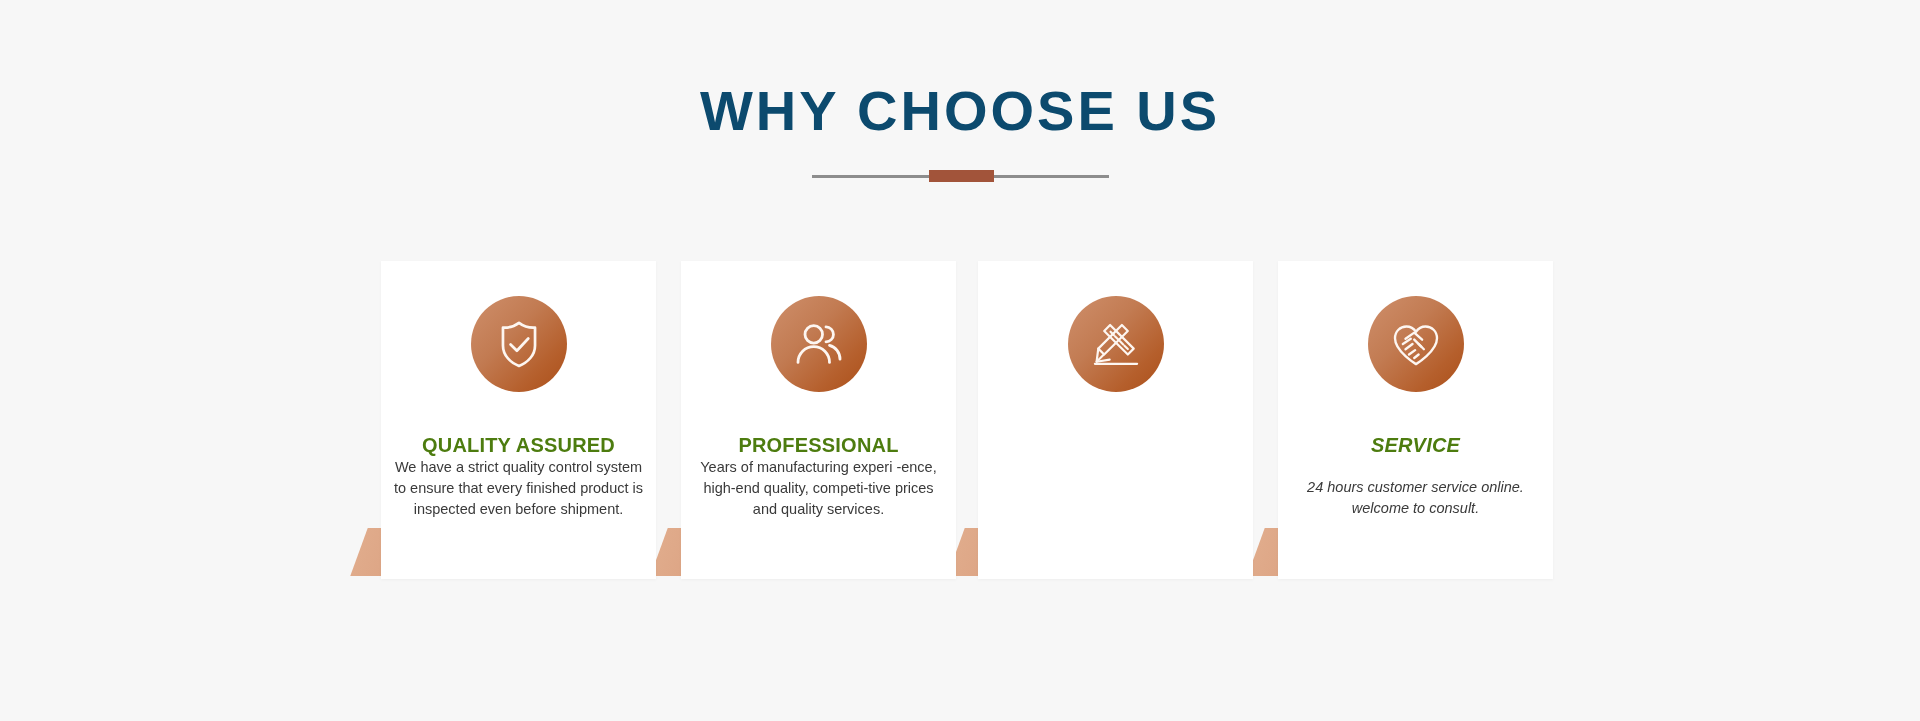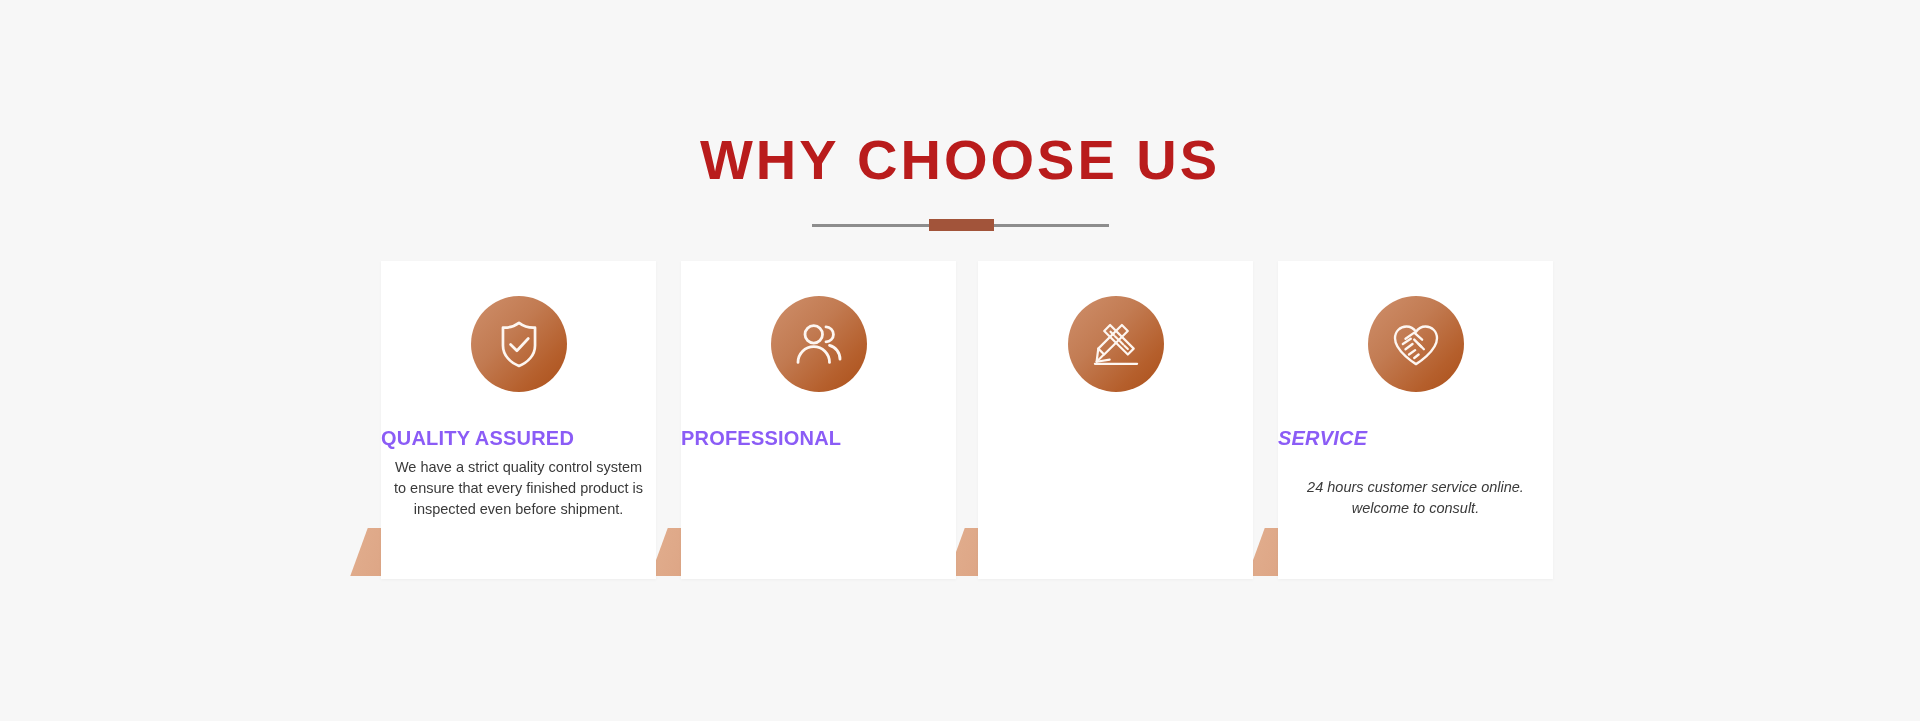--- a/index.html
+++ b/index.html
@@ -26,26 +26,26 @@
   
   .header {
     position: absolute;
     left: 0;
     top: 0;
     width: 1920px;
     text-align: center;
   }
 
   .section-title {
-    margin: 16px;
-    padding-top: 113px;
+    margin: 0;
+    padding-top: 80px;
     font-size: 56px;
     line-height: 62px;
     font-weight: bold;
-    color: #b91c1c;
+    color: #0c4a6e;
     letter-spacing: 3px;
     font-family: "Liberation Sans", sans-serif;
   }
 
   .divider {
     position: relative;
     margin: 28px auto 0 auto;
     width: 297px;
     height: 12px;
   }
@@ -127,27 +127,27 @@
     align-items: center;
     justify-content: center;
   }
   .icon-circle svg {
     display: block;
   }
 
   .card-title {
     position: absolute;
     left: 0;
-    top: 165px;
+    top: 172px;
     width: 275px;
-    text-align: left;
+    text-align: center;
     font-size: 20px;
     line-height: 24px;
     font-weight: bold;
-    color: #8b5cf6;
+    color: #4d7c0f;
     letter-spacing: 0.2px;
   }
 
   .card-text {
     position: absolute;
     left: 12px;
     top: 196px;
     width: 251px;
     text-align: center;
     font-size: 14.5px;
@@ -197,20 +197,21 @@
           <span>
             <svg width="56" height="56" viewBox="0 0 64 64" fill="none" stroke="#fdf6f1" stroke-width="3.2" stroke-linecap="round" stroke-linejoin="round">
               <circle cx="26" cy="21" r="10"></circle>
               <path d="M8 53c0-9.9 8.1-18 18-18s18 8.1 18 18"></path>
               <path d="M40 12.5a8.5 8.5 0 0 1 0 17"></path>
               <path d="M44 33.5c7 1.8 12 8.2 12 15.8"></path>
             </svg>
           </span>
         </div>
         <div class="card-title">PROFESSIONAL</div>
+        <div class="card-text">Years of manufacturing experi -ence, high-end quality, competi-tive prices and quality services.</div>
       </div>
     </div>
 
     <div class="card-wrap c2">
       <div class="ribbon"></div>
       <div class="card">
         <div class="icon-circle">
           <span>
             <svg width="54" height="54" viewBox="0 0 64 64" fill="none" stroke="#fdf6f1" stroke-width="2.6" stroke-linecap="round" stroke-linejoin="round">
 

